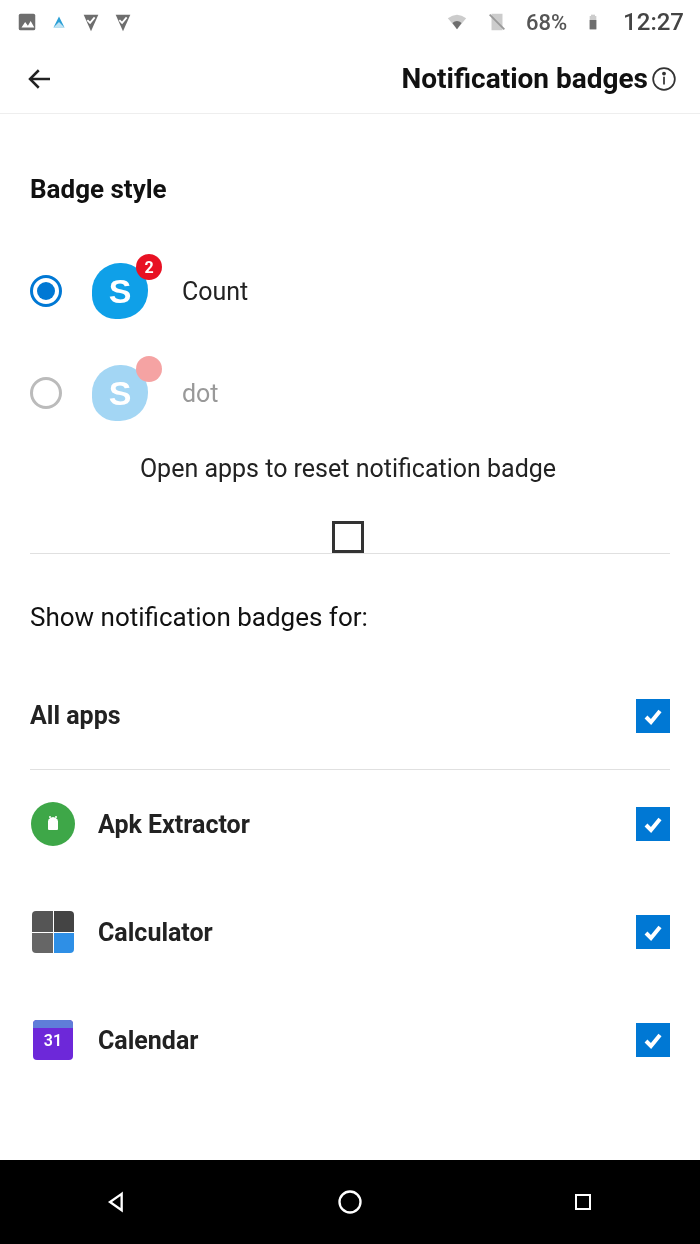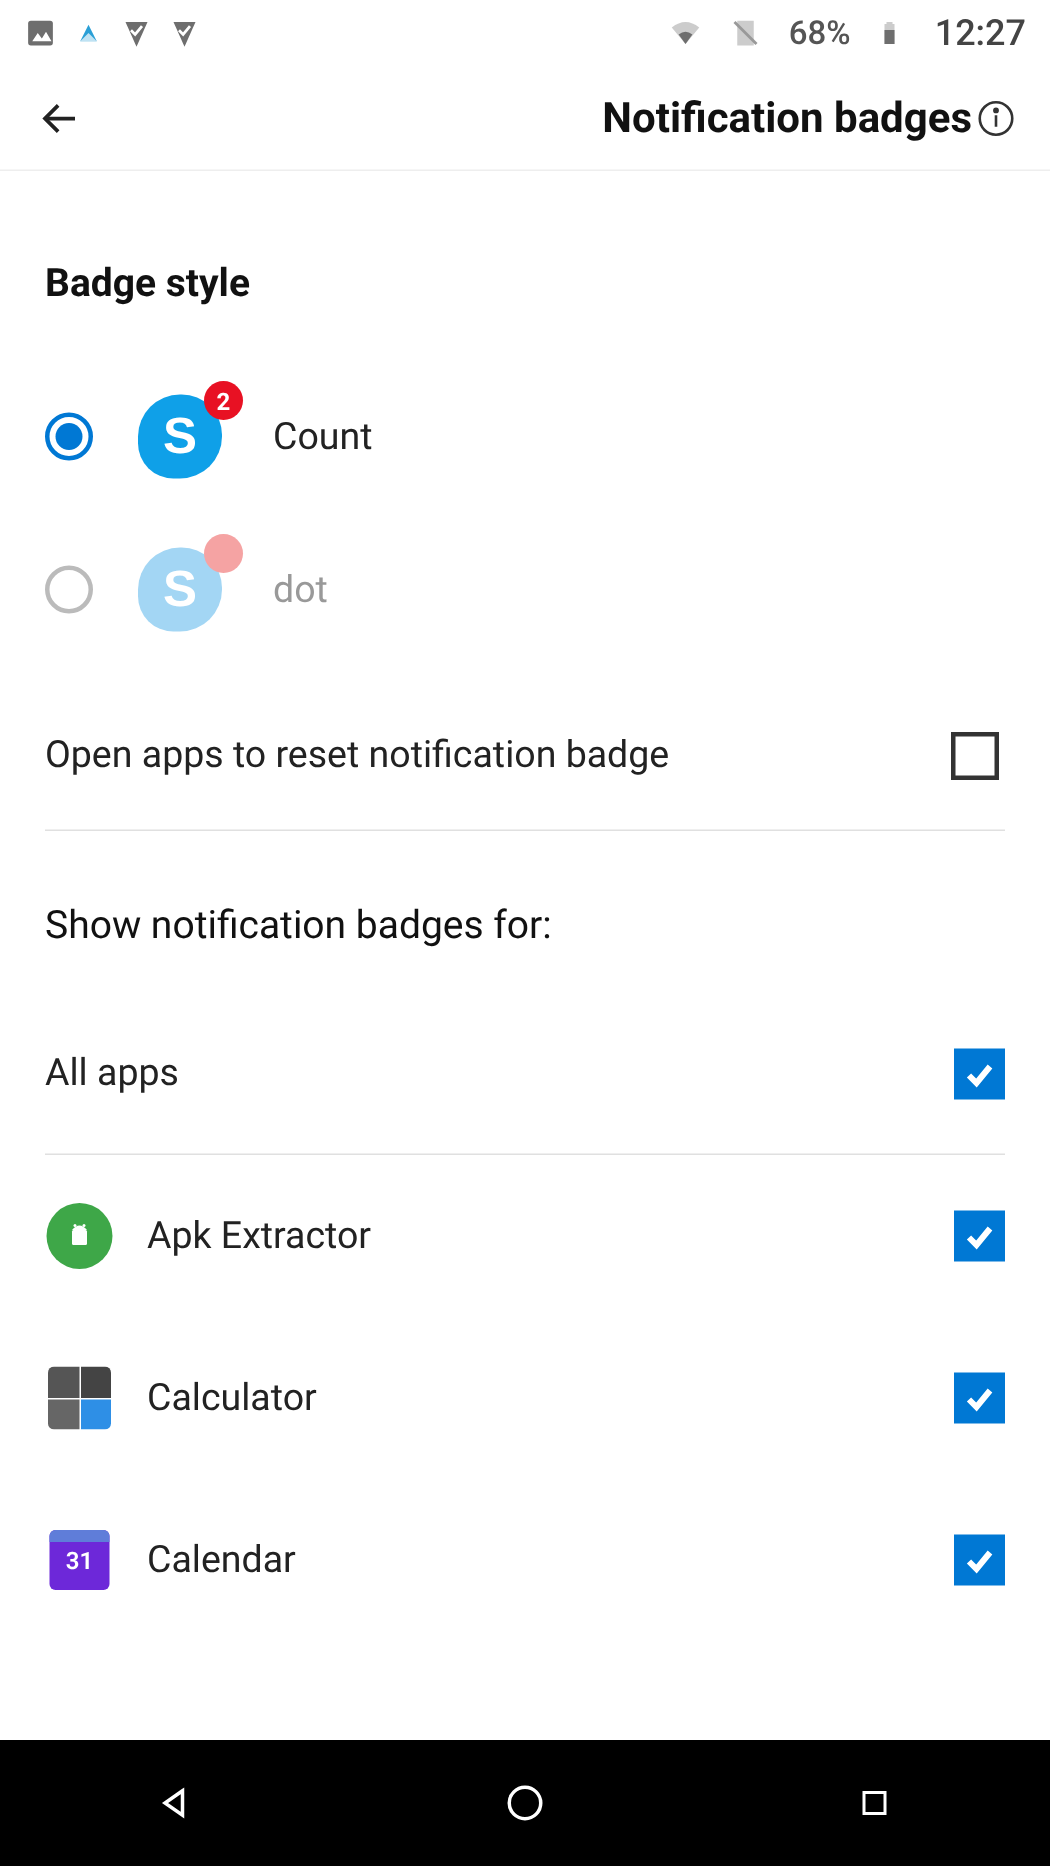--- a/index.html
+++ b/index.html
@@ -21,30 +21,30 @@
   .radio-outer.off { border-color: #bbb; }
   .radio-inner { width: 18px; height: 18px; background: #0078d4; border-radius: 50%; }
   .style-preview { width: 70px; height: 62px; position: relative; margin-right: 20px; display: flex; align-items: center; justify-content: flex-start; }
   .s-blob { width: 56px; height: 56px; background: #0fa0e8; border-radius: 50% 48% 50% 42%; display: flex; align-items: center; justify-content: center; position: relative; }
   .s-blob.faded { background: #a3d6f4; }
   .s-letter { color: #fff; font-weight: 900; font-size: 34px; font-family: Arial, sans-serif; }
   .badge-count { position: absolute; top: -6px; right: 0; width: 26px; height: 26px; background: #e81123; border-radius: 50%; color: #fff; font-size: 16px; font-weight: 700; display: flex; align-items: center; justify-content: center; }
   .badge-dot { position: absolute; top: -6px; right: 0; width: 26px; height: 26px; background: #f5a3a3; border-radius: 50%; }
   .radio-label { font-size: 25px; color: #222; }
   .radio-label.faded { color: #999; }
-  .check-row { display: flex; align-items: center; justify-content: space-between; height: 100px; border-bottom: 1px solid #e0e0e0; padding-right: 4px; margin-top: 10px; }
+  .check-row { display: flex; align-items: center; justify-content: space-between; height: 100px; border-bottom: 1px solid #e0e0e0; padding-right: 4px; margin-top: 10px; flex-direction: column; }
   .check-row-label { font-size: 25px; color: #222; }
   .chk { width: 32px; height: 32px; border: 3px solid #333; display: flex; align-items: center; justify-content: center; }
   .chk.blue { border: none; background: #0078d4; width: 34px; height: 34px; }
   .chk svg { stroke: #fff; stroke-width: 4; fill: none; }
   .section-title2 { font-size: 26px; font-weight: 400; color: #111; margin-top: 48px; margin-bottom: 30px; }
   .app-row { display: flex; align-items: center; height: 108px; }
   .app-row.first { border-bottom: 1px solid #e0e0e0; justify-content: space-between; }
   .app-row-inner { display: flex; align-items: center; flex: 1; }
-  .app-label { font-size: 25px; color: #222; }
+  .app-label { font-size: 25px; color: #222; font-weight: bold; }
   .app-icon-slot { width: 46px; height: 46px; margin-right: 22px; display: flex; align-items: center; justify-content: center; }
   .icon-android { width: 44px; height: 44px; background: #3ea748; border-radius: 50%; display: flex; align-items: center; justify-content: center; }
   .icon-calc { width: 42px; height: 42px; display: grid; grid-template-columns: 1fr 1fr; grid-template-rows: 1fr 1fr; gap: 1px; border-radius: 4px; overflow: hidden; }
   .icon-calc .q1 { background: #555; } .icon-calc .q2 { background: #444; }
   .icon-calc .q3 { background: #666; } .icon-calc .q4 { background: #2e8fe6; }
   .icon-cal { width: 40px; height: 40px; background: #6d28d9; border-radius: 4px; display: flex; align-items: center; justify-content: center; color: #fff; font-size: 16px; font-weight: 600; position: relative; }
   .icon-cal::before { content: ""; position: absolute; top: 0; left: 0; right: 0; height: 8px; background: #5f7dd9; border-radius: 4px 4px 0 0; }
   .icon-cam { width: 42px; height: 34px; background: #555; border-radius: 5px; position: relative; display: flex; align-items: center; justify-content: center; }
   .icon-cam::before { content: ""; position: absolute; top: -5px; left: 8px; width: 12px; height: 6px; background: #555; border-radius: 2px 2px 0 0; }
   .icon-cam-lens { width: 18px; height: 18px; background: #2e8fe6; border-radius: 50%; border: 2px solid #ddd; }

